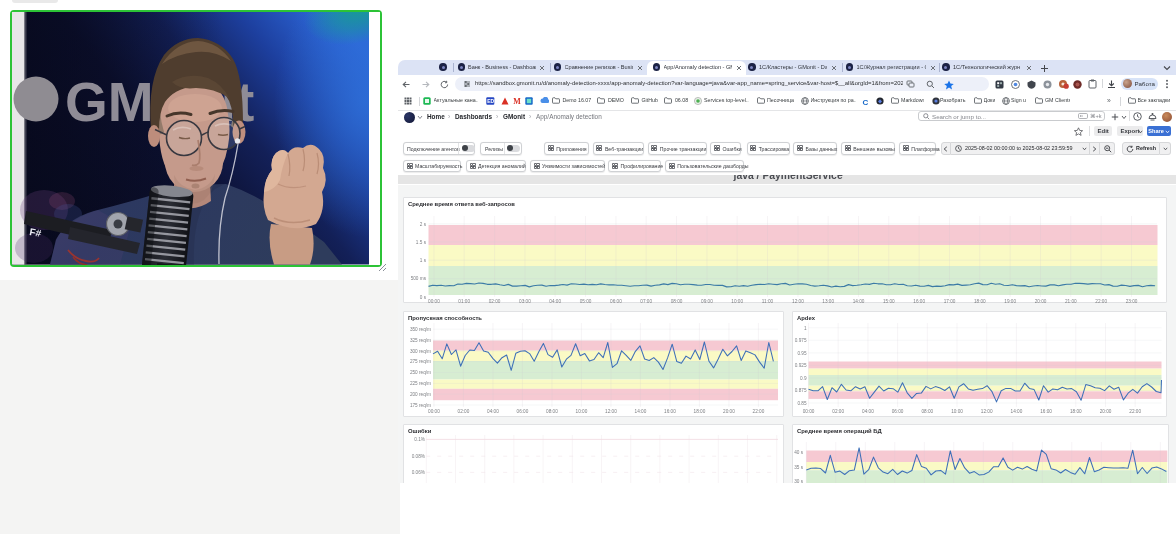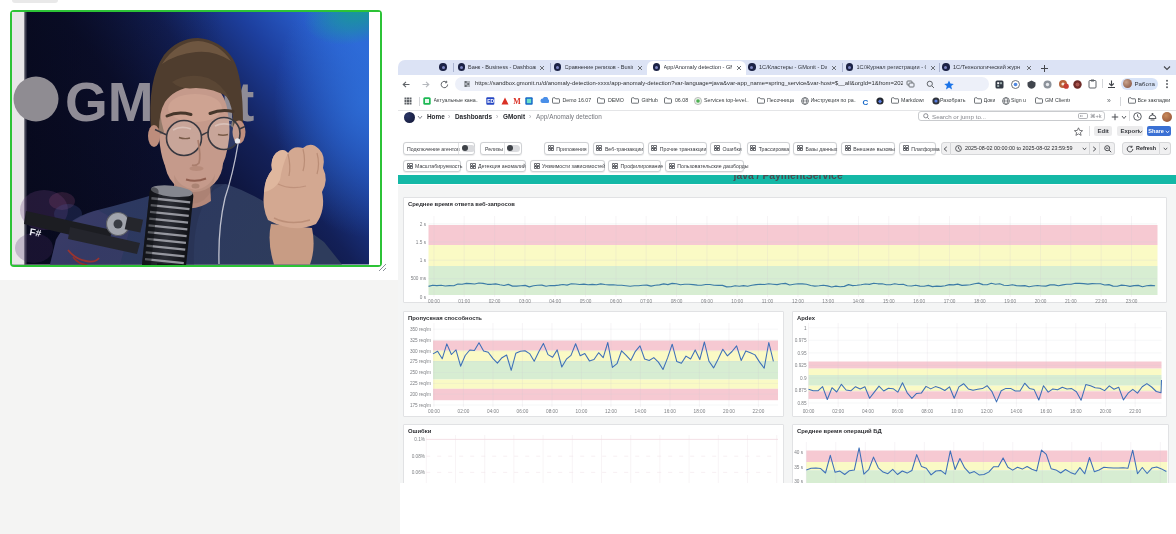--- a/index.html
+++ b/index.html
@@ -607,21 +607,21 @@
   </svg>
 <div class="abs" style="left:1122px;top:142px;width:38px;height:12.5px;background:#f0f0f1;border:1px solid #d6d7d9;border-radius:3px 0 0 3px;"></div>
 <svg class="abs" style="left:1126px;top:144.8px;" width="8" height="8">
     <path d="M6.8,4 a2.8,2.8 0 1 1 -0.9,-2 M5.9,0.7 L6.1,2.2 L4.6,2.4" stroke="#3a3c41" stroke-width="0.9" fill="none"></path>
   </svg>
 <span class="abs txt" style="left:1136px;top:145.4px;font-size:5.4px;color:#26282c;font-weight:bold;">Refresh</span>
 <div class="abs" style="left:1160px;top:142px;width:11px;height:12.5px;background:#f0f0f1;border:1px solid #d6d7d9;border-left:none;border-radius:0 3px 3px 0;"></div>
 <svg class="abs" style="left:1163px;top:146.8px;" width="5" height="4">
     <path d="M0.8,0.8 L2.5,2.8 L4.2,0.8" stroke="#3a3c41" stroke-width="0.8" fill="none"></path>
   </svg>
-<div class="abs" style="left:398px;top:174.6px;width:778px;height:9.9px;background:#14b8a6;overflow:hidden;">
+<div class="abs" style="left:398px;top:174.6px;width:778px;height:9.9px;background:#e5e5e5;overflow:hidden;">
     <span style="position:absolute;left:335.5px;top:-4.4px;font-size:10.4px;font-weight:bold;color:#4a4c52;letter-spacing:0px;white-space:nowrap;">java / PaymentService</span>
   </div>
 <div class="abs" style="left:398px;top:184.5px;width:778px;height:298.5px;background:#f4f5f5;"></div>
 <div class="abs" style="left:402.5px;top:196.5px;width:764px;height:106px;background:#fff;border:1px solid #e1e2e4;border-radius:1px;">
     <svg width="764" height="106" viewBox="0 0 764 106" style="position:absolute;left:0;top:0;">
       <rect x="24.5" y="27" width="729" height="20" fill="#f6c9d2"></rect>
       <rect x="24.5" y="47" width="729" height="21" fill="#fafac5"></rect>
       <rect x="24.5" y="68" width="729" height="29" fill="#d7edd2"></rect>
       <line x1="29.9" y1="18" x2="29.9" y2="99" stroke="rgba(210,200,206,0.28)" stroke-width="0.7"></line>
       <line x1="60.2" y1="18" x2="60.2" y2="99" stroke="rgba(210,200,206,0.28)" stroke-width="0.7"></line>

